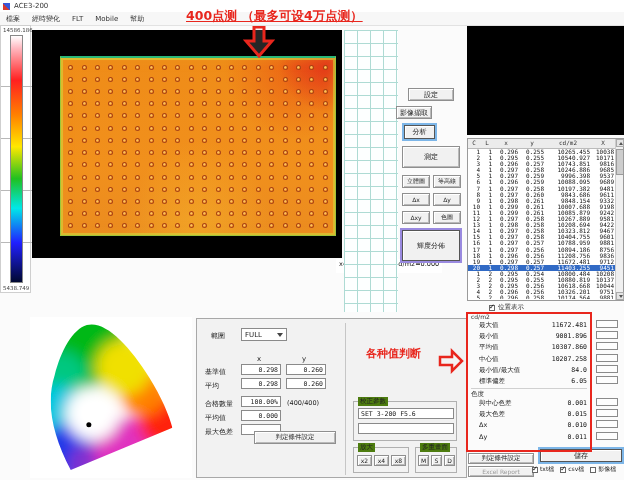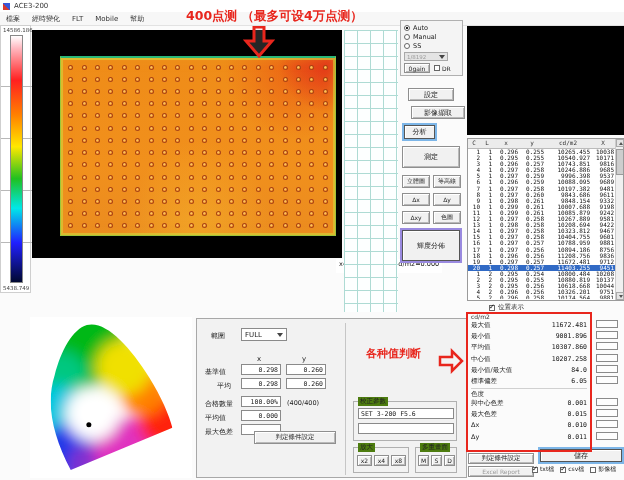--- a/index.html
+++ b/index.html
@@ -81,21 +81,21 @@
   #pos-row{left:467px;top:303px;display:flex;align-items:center;gap:3px;margin-left:22px;}
   #pos-row .cb-label{font-size:6.5px;}
 
   
   #stats-redbox{left:466px;top:312px;width:126px;height:140px;border:2px solid #e8261d;box-sizing:border-box;background:transparent;z-index:5;pointer-events:none;}
   #lum-section-label{left:471px;top:313px;font-size:6px;color:#333;}
   #lum-stats{left:471px;top:320px;width:116px;}
   #chroma-section-label{left:471px;top:388px;font-size:6.5px;color:#333;border-top:1px solid #d0d0d0;width:116px;padding-top:1px;}
   #chroma-stats{left:471px;top:398px;width:116px;}
   .srow{display:flex;justify-content:space-between;height:11.2px;line-height:11.2px;}
-  .slabel{font-size:6.5px;color:#222;}
+  .slabel{font-size:6.5px;color:#222;margin-left:8px;}
   .sval{font-size:6.5px;color:#111;font-family:"DejaVu Sans Mono","Liberation Mono",monospace;}
   .result-boxes{width:24px;}
   #lum-boxes{left:596px;top:320px;} #chroma-boxes{left:596px;top:398px;}
   .rbox{width:22px;height:8px;border:1px solid #8a8a8a;background:#fdfdfd;box-sizing:border-box;margin-bottom:3.2px;}
 
   #judge-btn2{left:468px;top:453px;width:66px;height:11px;font-size:6.5px;}
   #excel-btn{left:468px;top:466px;width:66px;height:11px;font-size:6px;color:#9a9a9a;}
   #save-btn{left:540px;top:449px;width:82px;height:13px;font-size:7px;}
   #filechecks{left:532px;top:465px;display:flex;gap:6px;align-items:center;}
   .fc{display:flex;align-items:center;gap:2px;}
@@ -108,21 +108,21 @@
   #settings-divider{position:absolute;left:148px;top:4px;height:152px;border-left:1px solid #c6c6c6;}
   .lbl{position:absolute;font-size:7px;color:#222;}
   .field{position:absolute;background:#fff;border:1px solid #8a8a8a;box-sizing:border-box;font-size:6.5px;display:flex;align-items:center;justify-content:flex-end;padding-right:2px;font-family:"DejaVu Sans Mono","Liberation Mono",monospace;}
   #range-select{position:absolute;left:44px;top:9px;width:46px;height:13px;background:#fff;border:1px solid #8a8a8a;box-sizing:border-box;font-size:7px;display:flex;align-items:center;justify-content:space-between;padding:0 3px;}
   .dd-arrow{width:0;height:0;border-left:3px solid transparent;border-right:3px solid transparent;border-top:4px solid #444;}
   .fieldset{position:absolute;border:1px solid #b0b0b0;box-sizing:border-box;}
   .fieldset>.legend{position:absolute;top:-5px;left:4px;background:#4d7c0f;font-size:6.5px;padding:0 2px;}
 
   
   .anno-text{position:absolute;color:#e8261d;font-weight:bold;z-index:20;white-space:nowrap;}
-  #anno-top{left:186px;top:8px;font-size:12.5px;}
+  #anno-top{left:186px;top:8px;font-size:12.5px;text-decoration:underline;}
   #anno-right{left:366px;top:346px;font-size:11px;}
   .anno-svg{position:absolute;z-index:20;}
 </style>
 </head>
 <body>
 
 <div id="window">
 
   <div id="titlebar" class="abs">
     <div id="appicon"></div>
@@ -430,48 +430,23 @@
           <div class="dot"></div>
           <div class="dot"></div>
           <div class="dot"></div>
         </div>
     </div>
   </div>
   <div id="readout" class="abs">x=.693, y=.307, cd/m2=0.000</div>
 
   <div id="gridpaper" class="abs"></div>
 
-  <div id="capture-box" class="abs groupbox">
-    <div class="radio-row">
-      <div class="radio on"></div>
-      <span class="radio-label">Auto</span>
-    </div>
-    <div class="radio-row">
-      <div class="radio"></div>
-      <span class="radio-label">Manual</span>
-    </div>
-    <div class="radio-row">
-      <div class="radio"></div>
-      <span class="radio-label">SS</span>
-    </div>
-    <div id="shutter-select">
-      <span>1/8192</span>
-      <span class="dd-arrow"></span>
-    </div>
-    <div id="gain-row">
-      <div class="btn" id="gain-btn">0gain</div>
-      <div style="display:flex;align-items:center;gap:2px">
-        <div class="checkbox"></div>
-        <span class="cb-label">DR</span>
-      </div>
-    </div>
-  </div>
 
   <div class="btn abs" style="left:408px;top:88px;width:46px;height:13px">設定</div>
-  <div class="btn abs" style="left:411px;top:106px;width:54px;height:13px">影像擷取</div>
+  <div class="btn abs" style="left:396px;top:106px;width:36px;height:13px">影像擷取</div>
   <div class="btn abs blue-focus" style="left:404px;top:125px;width:31px;height:14px">分析</div>
   <div class="btn abs" style="left:402px;top:146px;width:58px;height:22px">測定</div>
   <div class="btn abs" style="left:402px;top:175px;width:28px;height:13px;font-size:6px">立體圖</div>
   <div class="btn abs" style="left:433px;top:175px;width:28px;height:13px;font-size:6px">等高線</div>
   <div class="btn abs" style="left:402px;top:193px;width:28px;height:13px;font-size:6px">Δx</div>
   <div class="btn abs" style="left:433px;top:193px;width:28px;height:13px;font-size:6px">Δy</div>
   <div class="btn abs" style="left:402px;top:211px;width:28px;height:13px;font-size:6px">Δxy</div>
   <div class="btn abs" style="left:433px;top:211px;width:28px;height:13px;font-size:6px">色圖</div>
   <div class="btn abs purple-focus" style="left:402px;top:230px;width:58px;height:31px">輝度分佈</div>
 
@@ -817,21 +792,21 @@
       <span>FULL</span>
       <span class="dd-arrow"></span>
     </div>
     <span class="lbl" style="left:60px;top:36px">x</span>
     <span class="lbl" style="left:105px;top:36px">y</span>
 
     <span class="lbl" style="left:8px;top:48px">基準值</span>
     <div class="field" style="left:44px;top:45px;width:40px;height:11px">0.298</div>
     <div class="field" style="left:89px;top:45px;width:40px;height:11px">0.260</div>
 
-    <span class="lbl" style="left:20px;top:62px">平均</span>
+    <span class="lbl" style="left:8px;top:62px">平均</span>
     <div class="field" style="left:44px;top:59px;width:40px;height:11px">0.298</div>
     <div class="field" style="left:89px;top:59px;width:40px;height:11px">0.260</div>
 
     <span class="lbl" style="left:8px;top:80px">合格數量</span>
     <div class="field" style="left:44px;top:77px;width:40px;height:11px">100.00%</div>
     <span class="lbl" style="left:90px;top:80px;font-size:6.5px">(400/400)</span>
 
     <span class="lbl" style="left:8px;top:94px">平均值</span>
     <div class="field" style="left:44px;top:91px;width:40px;height:11px">0.000</div>
 

